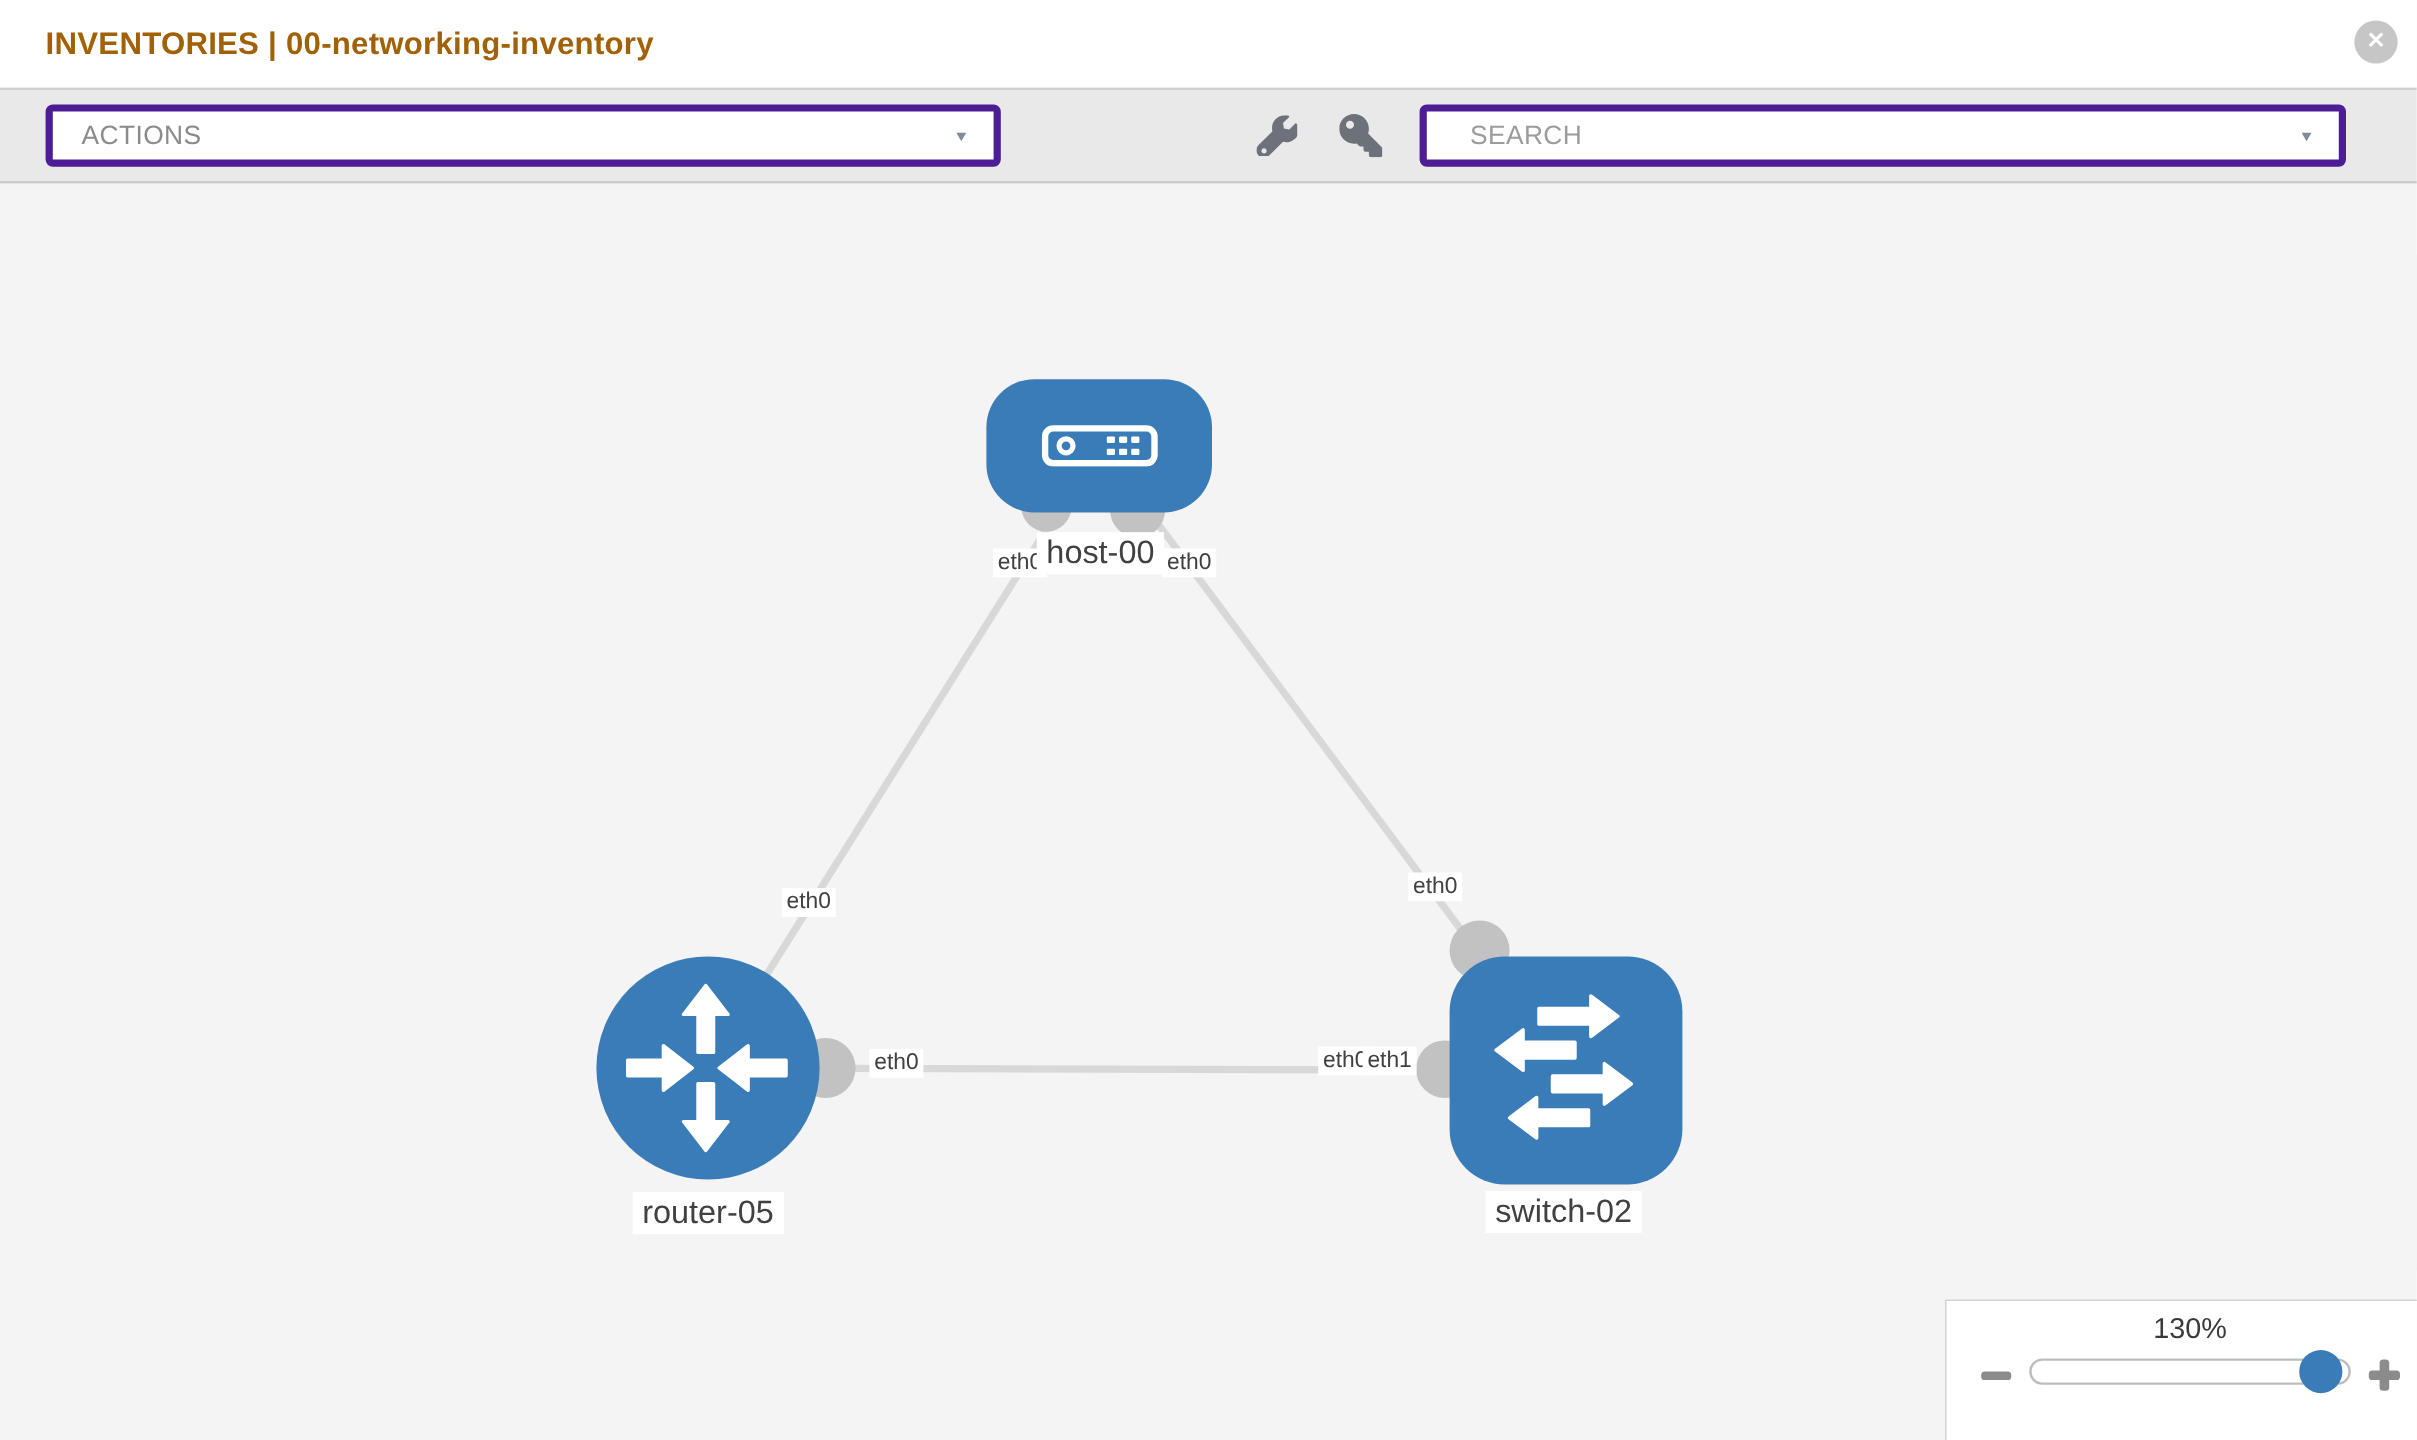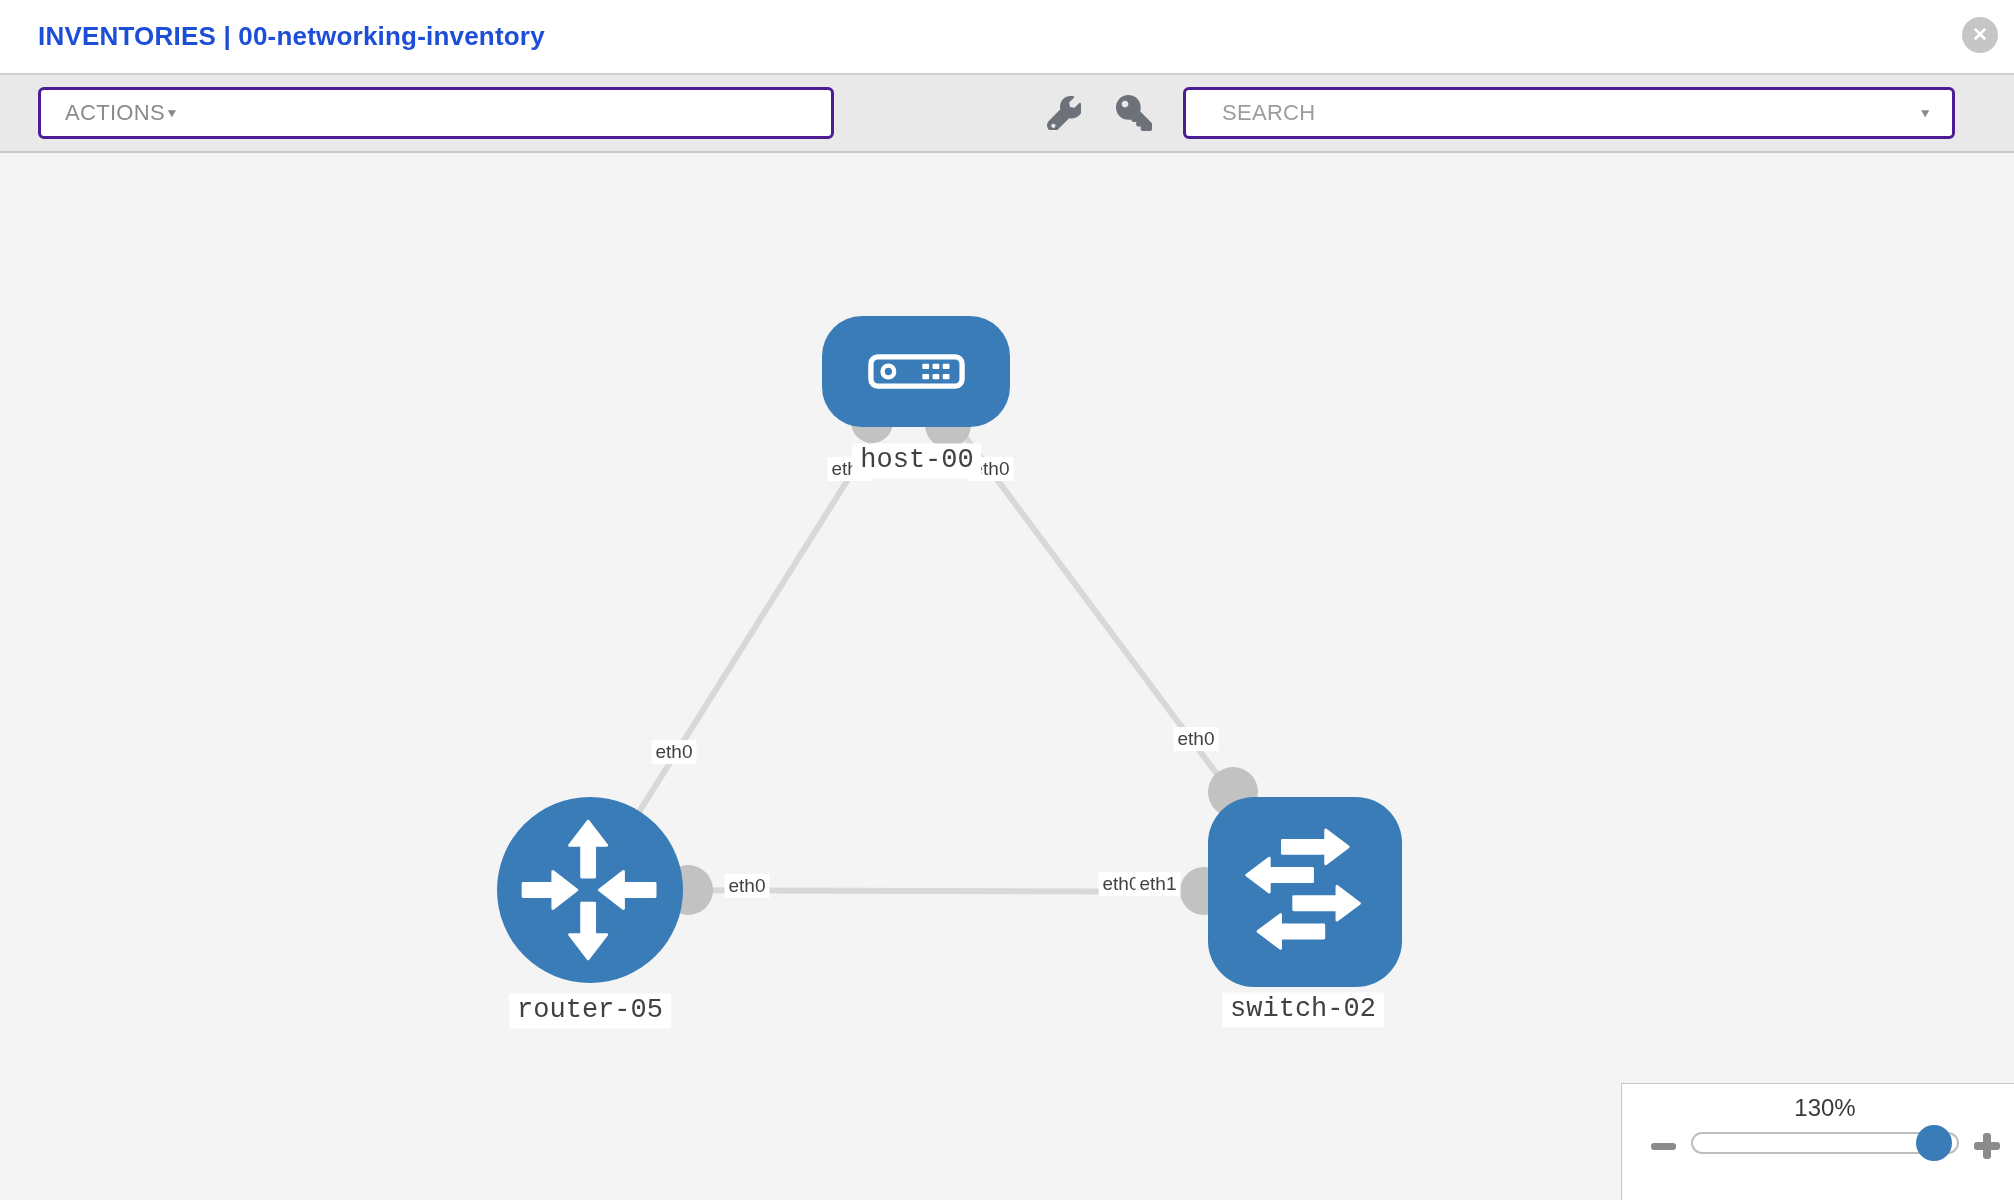--- a/index.html
+++ b/index.html
@@ -5,32 +5,32 @@
   html,body{margin:0;padding:0;}
   body{
     width:2014px;height:1200px;overflow:hidden;position:relative;
     background:#fff;font-family:"Liberation Sans", sans-serif;
     -webkit-font-smoothing:antialiased;
   }
   
   .header{position:relative;height:73px;background:#fff;border-bottom:2px solid #cfcfcf;}
   .header .title{
     position:absolute;left:38px;top:0;line-height:73px;
-    font-size:26px;font-weight:bold;color:#1d4ed8;letter-spacing:.2px;
+    font-size:26px;font-weight:bold;color:#a16207;letter-spacing:.2px;
   }
   .close-btn{
     position:absolute;right:16px;top:17px;width:36px;height:36px;border-radius:50%;
     background:#c6c6c6;display:flex;align-items:center;justify-content:center;cursor:pointer;
   }
   .close-btn .x{color:#fff;font-size:19px;font-weight:bold;line-height:1;transform:translateY(-1px);}
   
   .toolbar{position:relative;height:76px;background:#e9e9e9;border-bottom:2px solid #c9c9c9;}
   .combo{
-    position:absolute;top:12px;height:52px;background:#fff;border:3px solid #4c1d95;border-radius:6px;
-    display:flex;align-items:center;justify-content:flex-start;box-sizing:border-box;
+    position:absolute;top:12px;height:52px;background:#fff;border:6px solid #4c1d95;border-radius:6px;
+    display:flex;align-items:center;justify-content:space-between;box-sizing:border-box;
     padding:0 20px 0 24px;cursor:pointer;
   }
   .combo.actions{left:38px;width:796px;}
   .combo.search{left:1183px;width:772px;padding-left:36px;}
   .combo .lbl{font-size:22px;color:#8b8b8b;letter-spacing:.3px;}
   .combo input{
     border:none;outline:none;background:transparent;flex:1;
     font-family:"Liberation Sans",sans-serif;font-size:22px;color:#6b6b6b;padding:0;
   }
   .combo input::placeholder{color:#9c9c9c;letter-spacing:.3px;}
@@ -43,21 +43,21 @@
   .node{position:absolute;display:flex;align-items:center;justify-content:center;cursor:pointer;}
   .node.host{left:822px;top:163px;width:188px;height:111px;background:#3a7cb8;border-radius:40px;}
   .node.router{left:497px;top:644px;width:186px;height:186px;background:#3a7cb8;border-radius:50%;}
   .node.switch{left:1208px;top:644px;width:194px;height:190px;background:#3a7cb8;border-radius:46px;}
   .iflabel,.nodelabel{
     position:absolute;transform:translate(-50%,-50%);background:#fff;color:#414141;
     white-space:nowrap;line-height:1.15;
   }
   .iflabel{font-size:19px;padding:1px 4px;z-index:5;}
   .iflabel.over{z-index:6;margin-left:10px;}
-  .nodelabel{font-size:27px;padding:2px 8px;z-index:5;font-family:Liberation Mono, monospace;}
+  .nodelabel{font-size:27px;padding:2px 8px;z-index:5;}
   
   .zoom-panel{
     position:absolute;left:1621px;top:1083px;width:400px;height:130px;
     background:#fff;border:1px solid #c9c9c9;box-sizing:border-box;
   }
   .zoom-value{position:absolute;left:203px;top:10px;transform:translateX(-50%);font-size:24px;color:#3a3a3a;}
   .zoom-out{position:absolute;left:29px;top:50px;width:25px;height:25px;cursor:pointer;}
   .zoom-out::before{content:"";position:absolute;left:0;top:9px;width:25px;height:7px;border-radius:3px;background:#8b8b8b;}
   .zoom-in{position:absolute;left:352px;top:49px;width:26px;height:26px;cursor:pointer;}
   .zoom-in::before{content:"";position:absolute;left:0;top:9px;width:26px;height:8px;border-radius:3px;background:#8b8b8b;}

